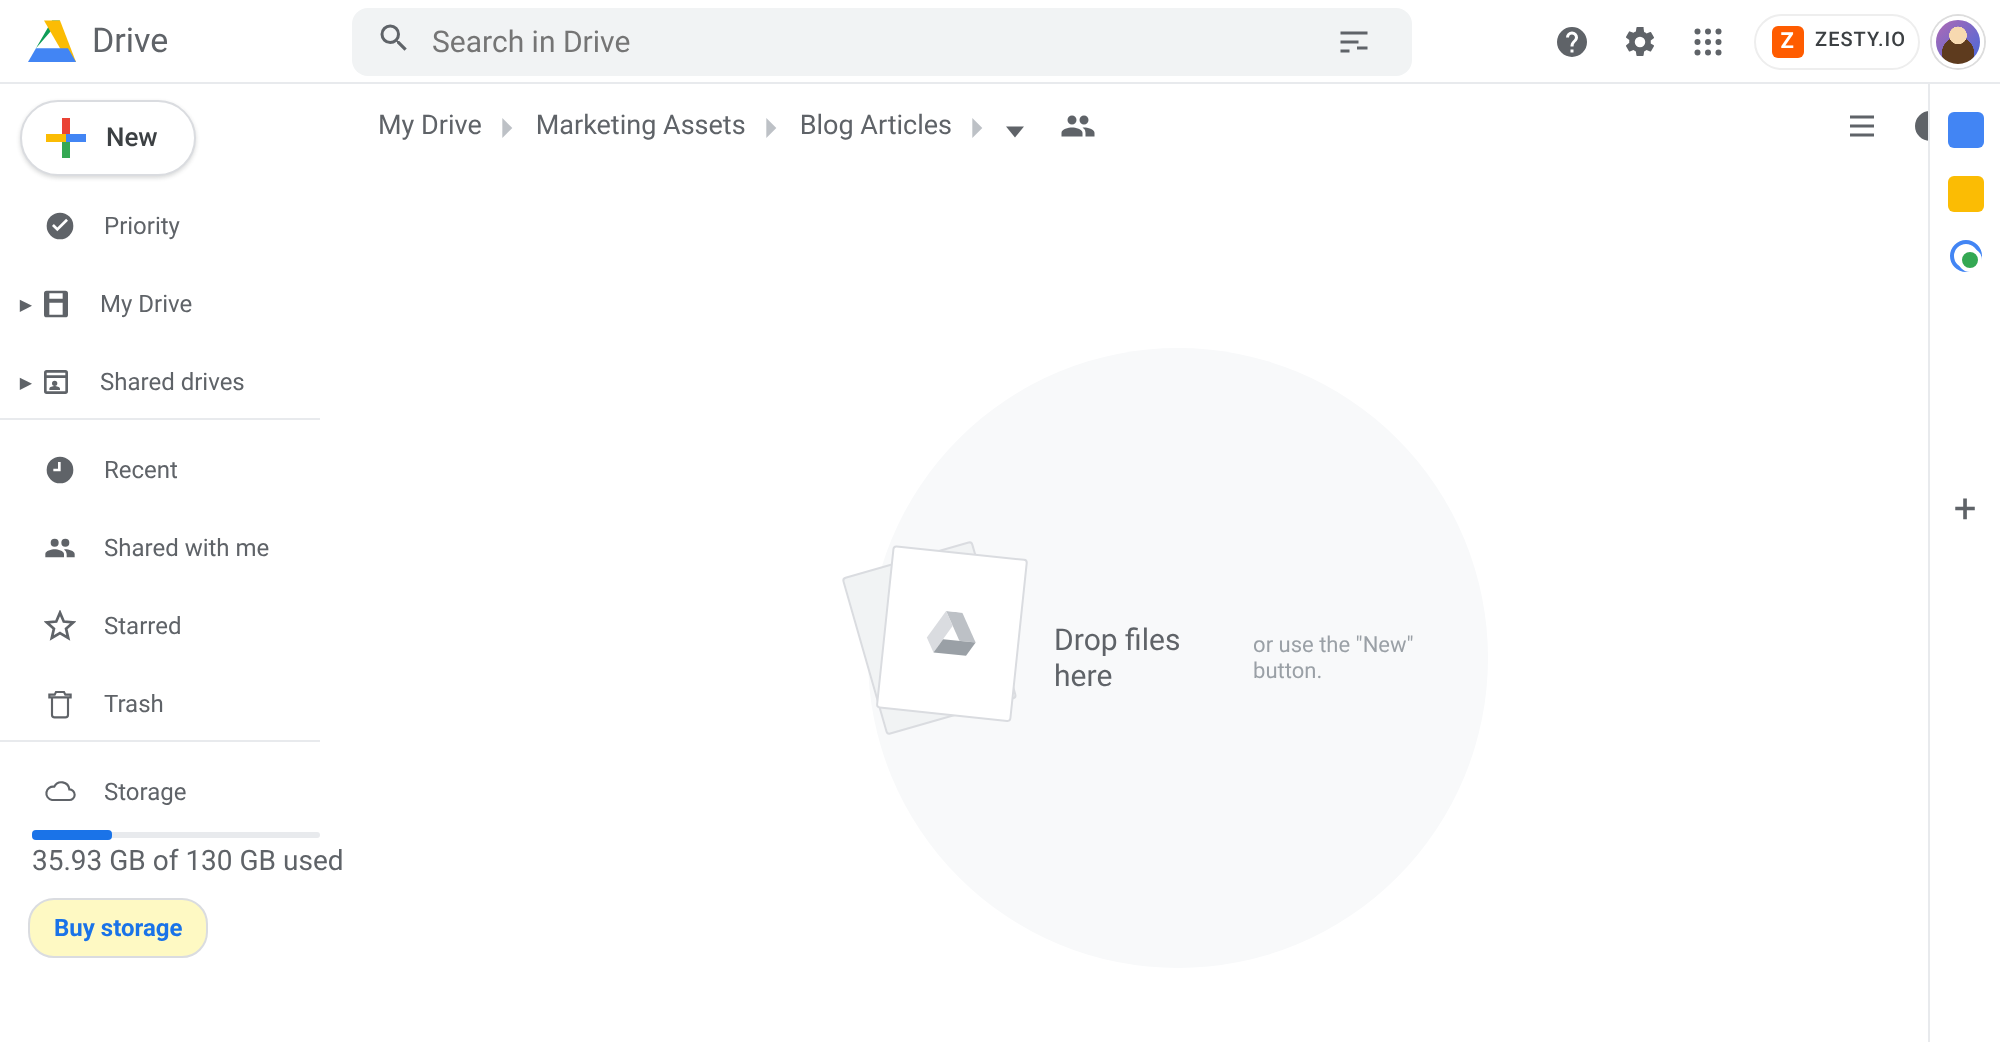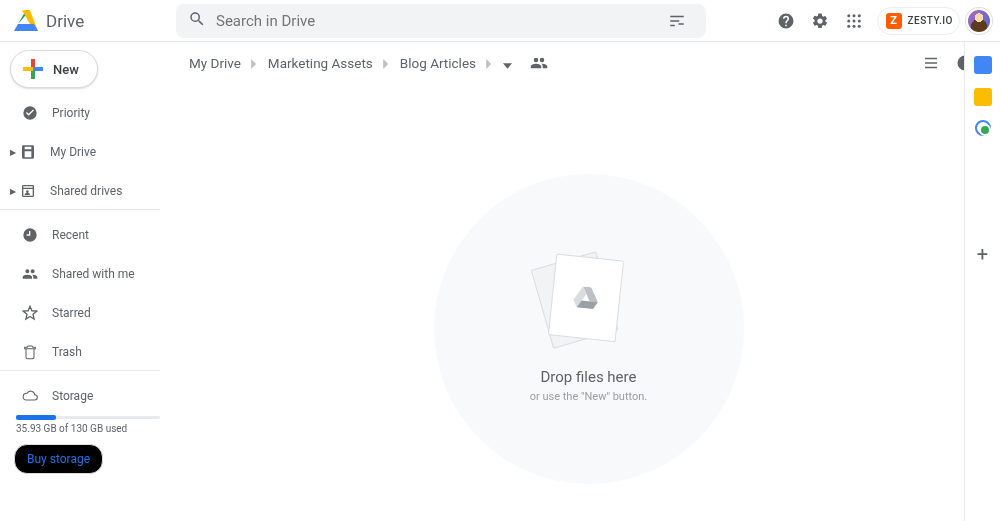--- a/index.html
+++ b/index.html
@@ -24,36 +24,36 @@
     .plus::before,.plus::after{content:"";position:absolute;}
     .plus::before{left:8px;top:0;width:4px;height:20px;background:linear-gradient(#ea4335 50%,#34a853 50%);}
     .plus::after{top:8px;left:0;height:4px;width:20px;background:linear-gradient(90deg,#fbbc04 50%,#4285f4 50%);}
     .nav-item { height:28px; display:flex; align-items:center; padding-left:8px; font-size:12px; color:#5f6368; border-radius:0 14px 14px 0; cursor:pointer;margin-top:11px; }
     .nav-item .caret { width:10px; text-align:center; font-size:8px; color:#5f6368;}
     .nav-item svg { width:16px;height:16px; fill:#5f6368; margin:0 14px 0 2px;}
     .nav-item.nosub { padding-left:20px; }
     .nav-divider { height:1px; background:#e8eaed; margin:4px 0 4px 0; width:160px; }
     .storage-bar { margin:6px 16px 4px 16px; height:3px; background:#e8eaed; border-radius:2px; position:relative; }
     .storage-bar .fill { position:absolute; left:0; top:-1px; height:5px; width:28%; background:#1a73e8; border-radius:2px; }
-    .storage-text { font-size:10px; margin-left:16px; color:#5f6368;}
-    .buy-btn { margin:10px 0 0 14px; border:1px solid #dadce0; color:#1a73e8; font-size:12px; background:#000000; padding:7px 12px; border-radius:13px; cursor:pointer;}
+    .storage-text { font-size:14px; margin-left:16px; color:#5f6368;}
+    .buy-btn { margin:10px 0 0 14px; border:1px solid #dadce0; color:#1a73e8; font-size:12px; background:#fef9c3; padding:7px 12px; border-radius:13px; cursor:pointer;font-weight:bold;}
     .main { flex:1; border-left:1px solid transparent; display:flex; flex-direction:column; position:relative; }
     .crumbbar { height:42px; display:flex; align-items:center; padding:0 18px 0 8px; }
     .crumb { font-size:13.5px; color:#5f6368; padding:4px 4px; cursor:pointer; border-radius:4px;}
     .crumb.current { color:#202124; }
     .crumb-sep { margin:0 6px; color:#bdc1c6; }
     .crumb-sep svg{width:7px;height:10px;fill:#bdc1c6;}
     .dd { margin-left:4px; }
     .dd svg{width:9px;height:6px;fill:#5f6368;}
     .share-ppl { margin-left:10px; }
     .flexsp{flex:1;}
     .toolicon{width:34px;height:34px;display:flex;align-items:center;justify-content:center;border-radius:50%;cursor:pointer;}
     .toolicon svg{width:18px;height:18px;fill:#5f6368;}
     .empty-wrap { flex:1; display:flex; align-items:flex-start; justify-content:center; padding-top:90px;}
-    .drop-circle{ width:310px; height:310px; border-radius:50%; background:#f8f9fa; display:flex; flex-direction:column; align-items:center; justify-content:center; gap:4px;}
+    .drop-circle{ width:310px; height:310px; border-radius:50%; background:#f8f9fa; display:flex; flex-direction:row; align-items:center; justify-content:center; gap:4px;}
     .filestack{position:relative;width:90px;height:90px;margin-bottom:18px;}
     .sheet{position:absolute;width:68px;height:82px;background:#fff;border:1px solid #dadce0;border-radius:2px;}
     .sheet.s1{transform:rotate(-16deg) translate(-4px,2px);background:#f1f3f4;}
     .sheet.s2{transform:rotate(6deg) translate(8px,0);}
     .sheet .tri{position:absolute;left:50%;top:50%;transform:translate(-50%,-50%);}
     .drop-t1{font-size:15px;color:#5f6368;}
     .drop-t2{font-size:11px;color:#9aa0a6;}
     .sidepanel{position:absolute;right:0;top:42px;bottom:0;width:36px;border-left:1px solid #e8eaed;background:#fff;display:flex;flex-direction:column;align-items:center;gap:14px;padding-top:14px;}
     .sp-ico{width:18px;height:18px;border-radius:3px;cursor:pointer;}
     .sp1{background:#4285f4;}

